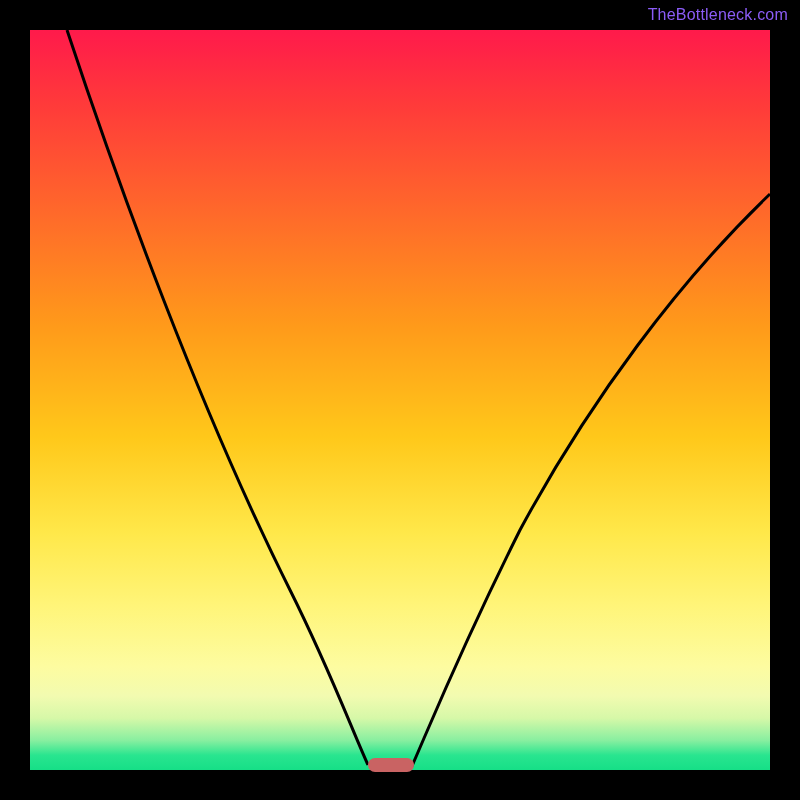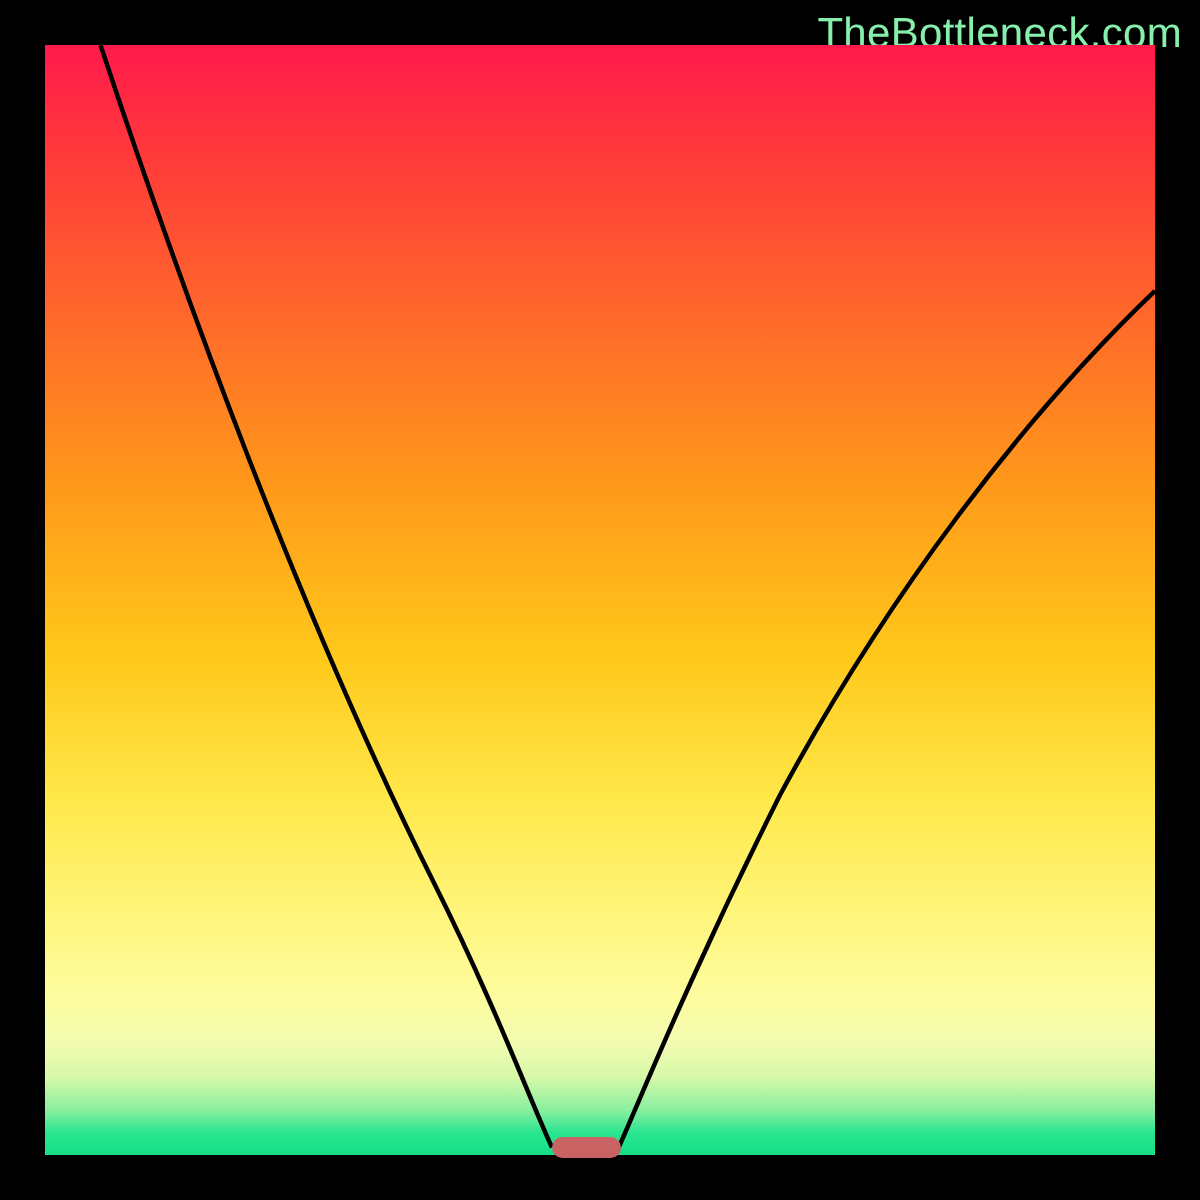--- a/index.html
+++ b/index.html
@@ -38,22 +38,22 @@
       #d6f8a8 93%,
       #88efa0 96%,
       #29e58f 98%,
       #16df87 100%
     );
   }
   .watermark {
     position: absolute;
     top: 6px;
     right: 12px;
-    color: #86efac;
-    font-size: 28px;
+    color: #8b5cf6;
+    font-size: 16px;
     font-weight: 500;
     letter-spacing: 0.2px;
     user-select: none;
     margin-left: 47px;
   }
   svg.curves {
     position: absolute;
     left: 0;
     top: 0;
     width: 740px;

